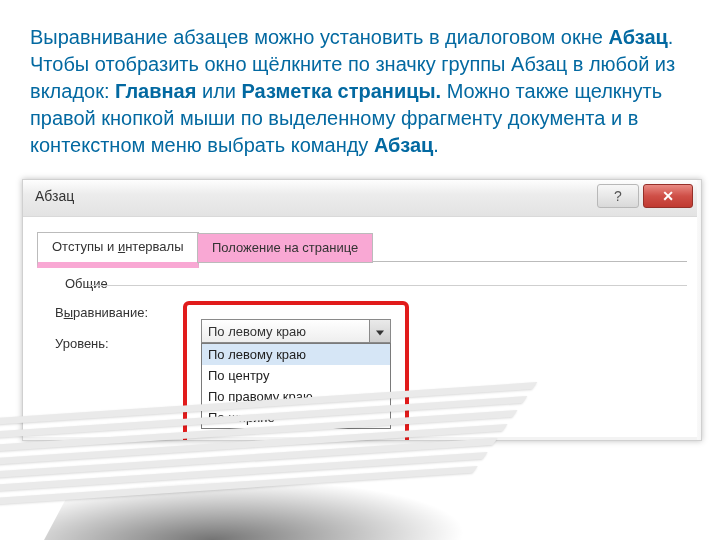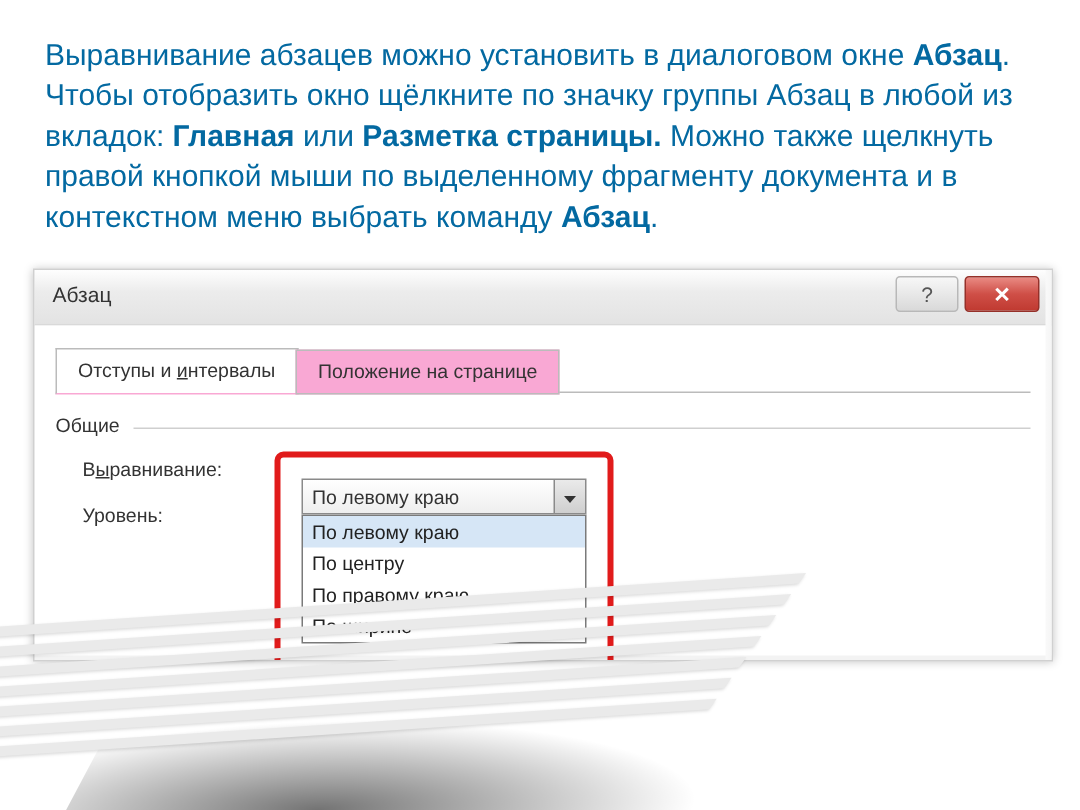--- a/index.html
+++ b/index.html
@@ -10,25 +10,25 @@
   
   .titlebar{position:relative;height:36px;background:linear-gradient(#fefefe,#ececec 40%,#e3e3e3);border-bottom:1px solid #d9d9d9;}
   .titlebar .title{position:absolute;left:12px;top:8px;font-size:14px;color:#333;}
   .winbtns{position:absolute;right:8px;top:4px;display:flex;gap:4px;}
   .winbtn{width:40px;height:22px;border-radius:3px;background:linear-gradient(#f7f7f7,#d9d9d9);border:1px solid #b8b8b8;display:flex;align-items:center;justify-content:center;font-size:14px;color:#555;}
   .winbtn.close{width:48px;background:linear-gradient(#e98a83,#cf4f47 50%,#c03a31);border-color:#953029;color:#fff;font-weight:bold;}
   
   .dbody{padding:10px 14px 0 14px;background:#fff;height:210px;position:relative;}
   .tabs{position:relative;height:34px;border-bottom:1px solid #bbb;}
   .tab{position:absolute;top:6px;height:28px;padding:0 14px;font-size:13px;line-height:28px;border:1px solid #bbb;background:#f9a8d4;color:#333;}
-  .tab.active{top:5px;height:29px;background:#fff;border-bottom:1px solid #f9a8d4;}
+  .tab.active{top:5px;height:29px;background:#fff;border-bottom:6px solid #f9a8d4;}
   .tab:nth-child(1){left:0;}
   .tab:nth-child(2){left:160px;}
   .group{margin-top:14px;font-size:13px;color:#333;position:relative;}
-  .group .glabel{font-size:13px;color:#333;}
+  .group .glabel{font-size:13px;color:#333;margin-left:28px;}
   .group .gline{position:absolute;top:9px;left:52px;right:0;height:1px;background:#cfcfcf;}
   .row{display:flex;align-items:center;margin-top:14px;font-size:13px;color:#333;}
   .row .rlabel{width:130px;text-align:left;padding-left:18px;}
   
   .hilite{position:absolute;left:160px;top:84px;width:190px;padding:14px;border:4px solid #e11b1b;border-radius:6px;background:rgba(255,255,255,0);}
   .combo{width:100%;height:24px;background:linear-gradient(#fff,#eee);border:1px solid #8a8a8a;display:flex;align-items:center;font-size:13px;box-sizing:border-box;}
   .combo .ctext{flex:1;padding:0 6px;color:#333;}
   .combo .cbtn{width:20px;height:100%;border-left:1px solid #8a8a8a;background:linear-gradient(#eaeaea,#cfcfcf);display:flex;align-items:center;justify-content:center;}
   .cbtn svg{width:8px;height:6px;}
   .dropdown{margin-top:0;border:1px solid #7a7a7a;background:#fff;font-size:13px;}

